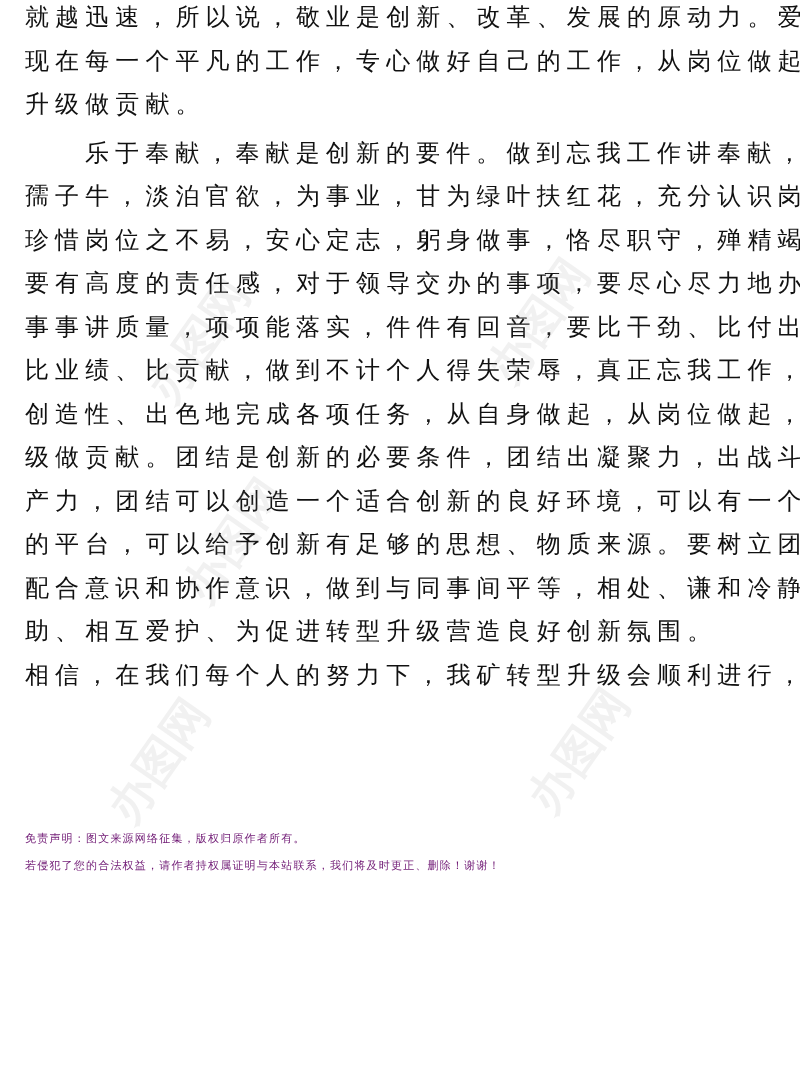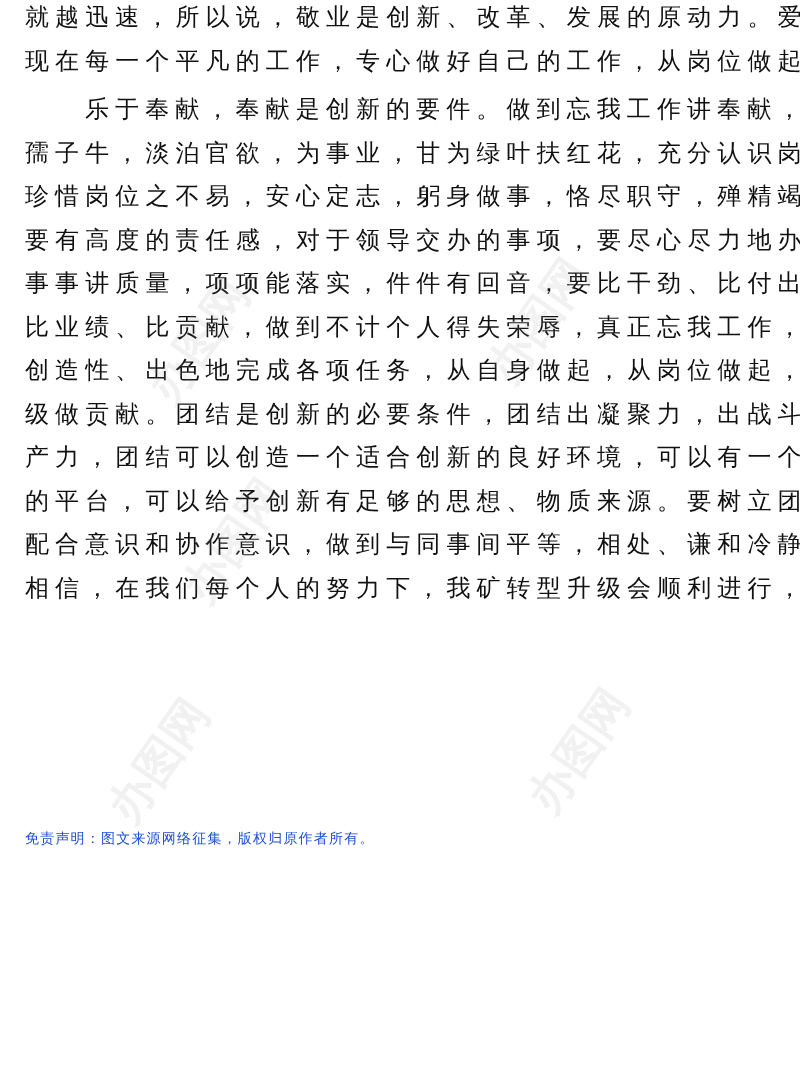--- a/index.html
+++ b/index.html
@@ -39,24 +39,24 @@
     .indent {
       padding-left: 60px;
     }
     .para-break {
       margin-top: 5px;
     }
     .disclaimer {
       position: absolute;
       left: 25px;
       top: 825px;
-      font-size: 14px;
+      font-size: 11px;
       line-height: 27px;
       letter-spacing: 1.2px;
-      color: #1d4ed8;
+      color: #701a75;
     }
     .disclaimer .dline {
       display: block;
       white-space: nowrap;
     }
     .watermark {
       position: absolute;
       font-family: "DejaVu Sans", "Liberation Sans", sans-serif;
       font-size: 46px;
       color: rgba(150,150,150,0.13);
@@ -68,36 +68,39 @@
     }
   </style>
 </head>
 <body>
 
 <div class="page">
 
   <div class="body-text">
     <span class="line">就越迅速，所以说，敬业是创新、改革、发展的原动力。爱岗敬业提</span>
     <span class="line">现在每一个平凡的工作，专心做好自己的工作，从岗位做起，为转型</span>
+    <span class="line">升级做贡献。</span>
     <span class="line indent para-break">乐于奉献，奉献是创新的要件。做到忘我工作讲奉献，俯首甘为</span>
     <span class="line">孺子牛，淡泊官欲，为事业，甘为绿叶扶红花，充分认识岗位之重要，</span>
     <span class="line">珍惜岗位之不易，安心定志，躬身做事，恪尽职守，殚精竭虑地工作，</span>
     <span class="line">要有高度的责任感，对于领导交办的事项，要尽心尽力地办好，做到</span>
     <span class="line">事事讲质量，项项能落实，件件有回音，要比干劲、比付出、比质量、</span>
     <span class="line">比业绩、比贡献，做到不计个人得失荣辱，真正忘我工作，默默奉献，</span>
     <span class="line">创造性、出色地完成各项任务，从自身做起，从岗位做起，为转型升</span>
     <span class="line">级做贡献。团结是创新的必要条件，团结出凝聚力，出战斗力、出生</span>
     <span class="line">产力，团结可以创造一个适合创新的良好环境，可以有一个适合创新</span>
     <span class="line">的平台，可以给予创新有足够的思想、物质来源。要树立团结意识，</span>
     <span class="line">配合意识和协作意识，做到与同事间平等，相处、谦和冷静、相互帮</span>
+    <span class="line">助、相互爱护、为促进转型升级营造良好创新氛围。</span>
     <span class="line">相信，在我们每个人的努力下，我矿转型升级会顺利进行，发展会越</span>
   </div>
 
   <div class="disclaimer">
     <span class="dline">免责声明：图文来源网络征集，版权归原作者所有。</span>
+    <span class="dline">若侵犯了您的合法权益，请作者持权属证明与本站联系，我们将及时更正、删除！谢谢！</span>
   </div>
 
   <div class="watermark" style="left:130px; top:310px;">办图网</div>
   <div class="watermark" style="left:470px; top:290px;">办图网</div>
   <div class="watermark" style="left:165px; top:510px;">办图网</div>
   <div class="watermark" style="left:90px; top:730px;">办图网</div>
   <div class="watermark" style="left:510px; top:720px;">办图网</div>
 
 </div>
 

